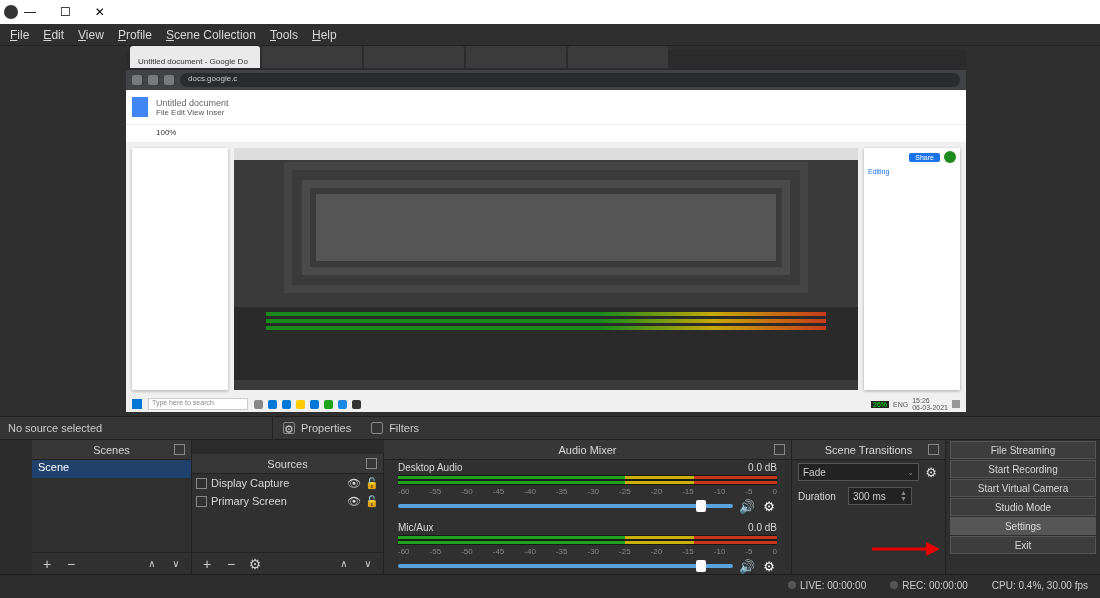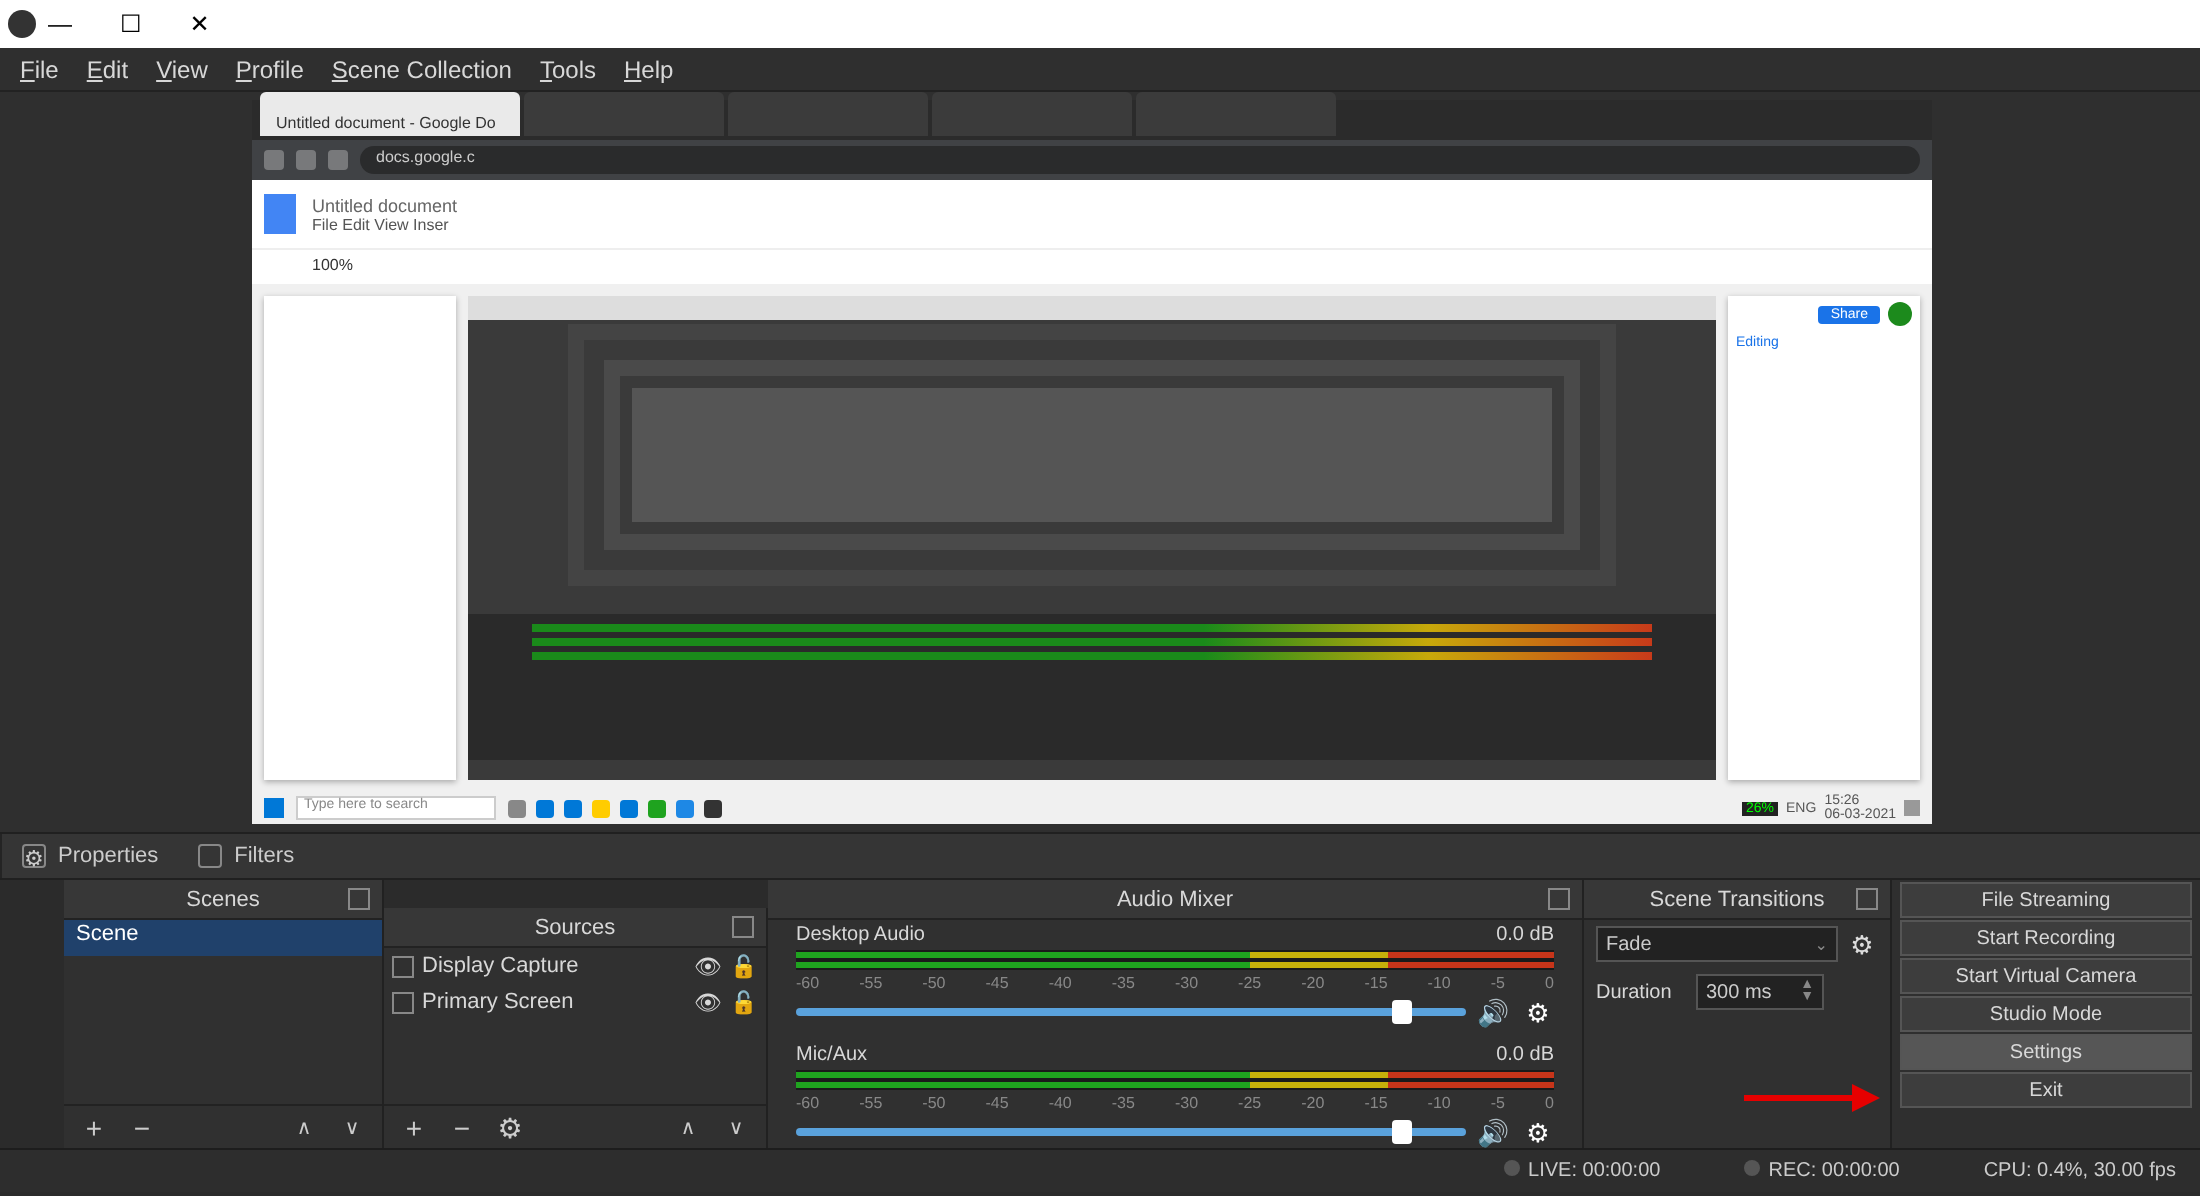--- a/index.html
+++ b/index.html
@@ -86,21 +86,21 @@
   .dur-label { font-size:10px; width:46px; }
   .spinbox { width:64px; height:18px; background:#222; border:1px solid #555; font-size:10px; padding:1px 4px; color:#ccc; display:flex; align-items:center; justify-content:space-between; }
   .spinbox .arrs { font-size:7px; line-height:6px; color:#888; }
   .controls { width:154px; }
   .ctrl-btn { height:18px; margin:1px 4px; background:#3d3d3d; border:1px solid #555; font-size:10px; display:flex; align-items:center; justify-content:center; cursor:pointer; }
   .ctrl-btn.hl { background:#565656; }
   
   .red-arrow { position:absolute; left:870px; top:539px; pointer-events:none; }
   .red-arrow svg { width:70px; height:20px; }
   
-  .status-bar { height:22px; background:#2d2d2d; border-top:1px solid #1d1d1d; display:flex; align-items:center; justify-content:flex-end; padding:0 12px; gap:42px; font-size:10px; color:#ccc; }
+  .status-bar { height:22px; background:#2d2d2d; border-top:1px solid #1d1d1d; display:flex; align-items:center; justify-content:flex-end; padding:0 12px; gap:24px; font-size:10px; color:#ccc; }
   .status-bar .dot { width:8px; height:8px; border-radius:50%; background:#555; display:inline-block; margin-right:4px; }
   .status-bar .dot.rec { background:#555; }
 </style>
 </head>
 <body>
 
 <div class="titlebar">
   <div class="obs-logo"></div>
   <div class="win-btns">
     <span>—</span>
@@ -182,20 +182,21 @@
           <div>15:26</div>
           <div>06-03-2021</div>
         </span>
         <span style="width:8px;height:8px;background:#999;display:inline-block;"></span>
       </div>
     </div>
   </div>
 </div>
 
 <div class="status-row">
+  <div class="noselect">No source selected</div>
   <div class="divider"></div>
   <div class="btnic">
     <span class="ic">⚙</span>
     <span>Properties</span>
   </div>
   <div class="btnic">
     <span class="ic"></span>
     <span>Filters</span>
   </div>
 </div>

